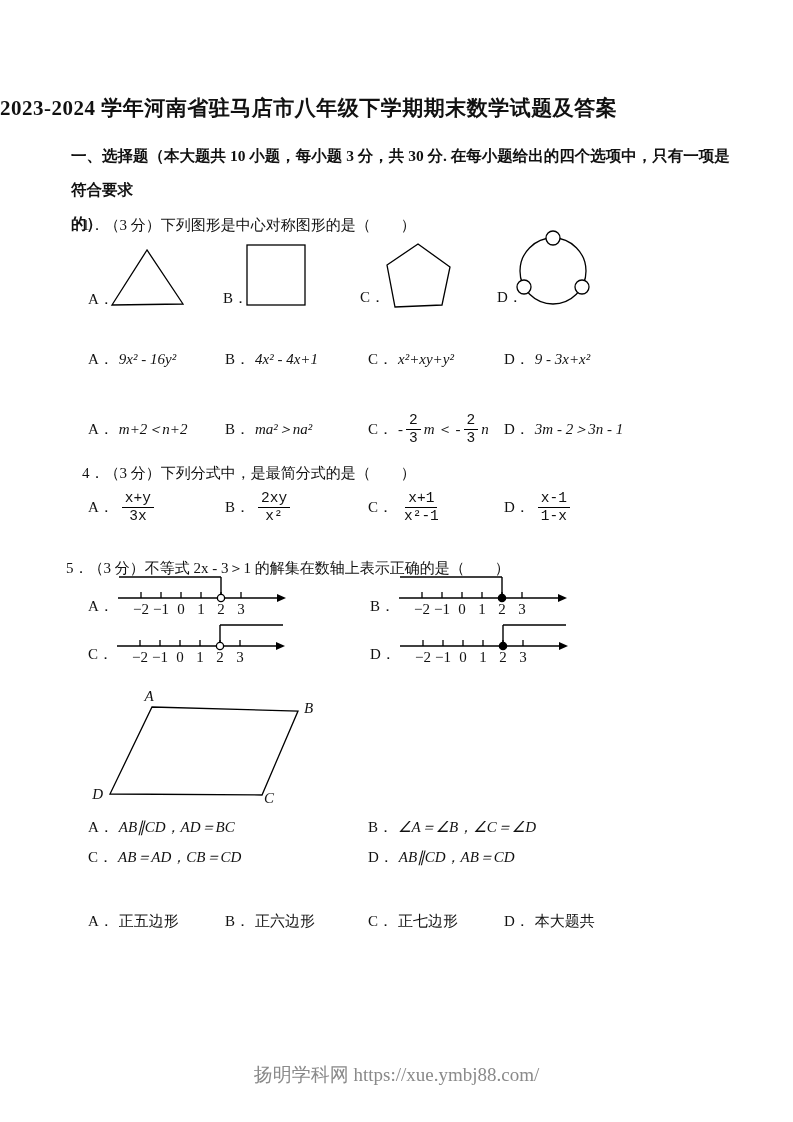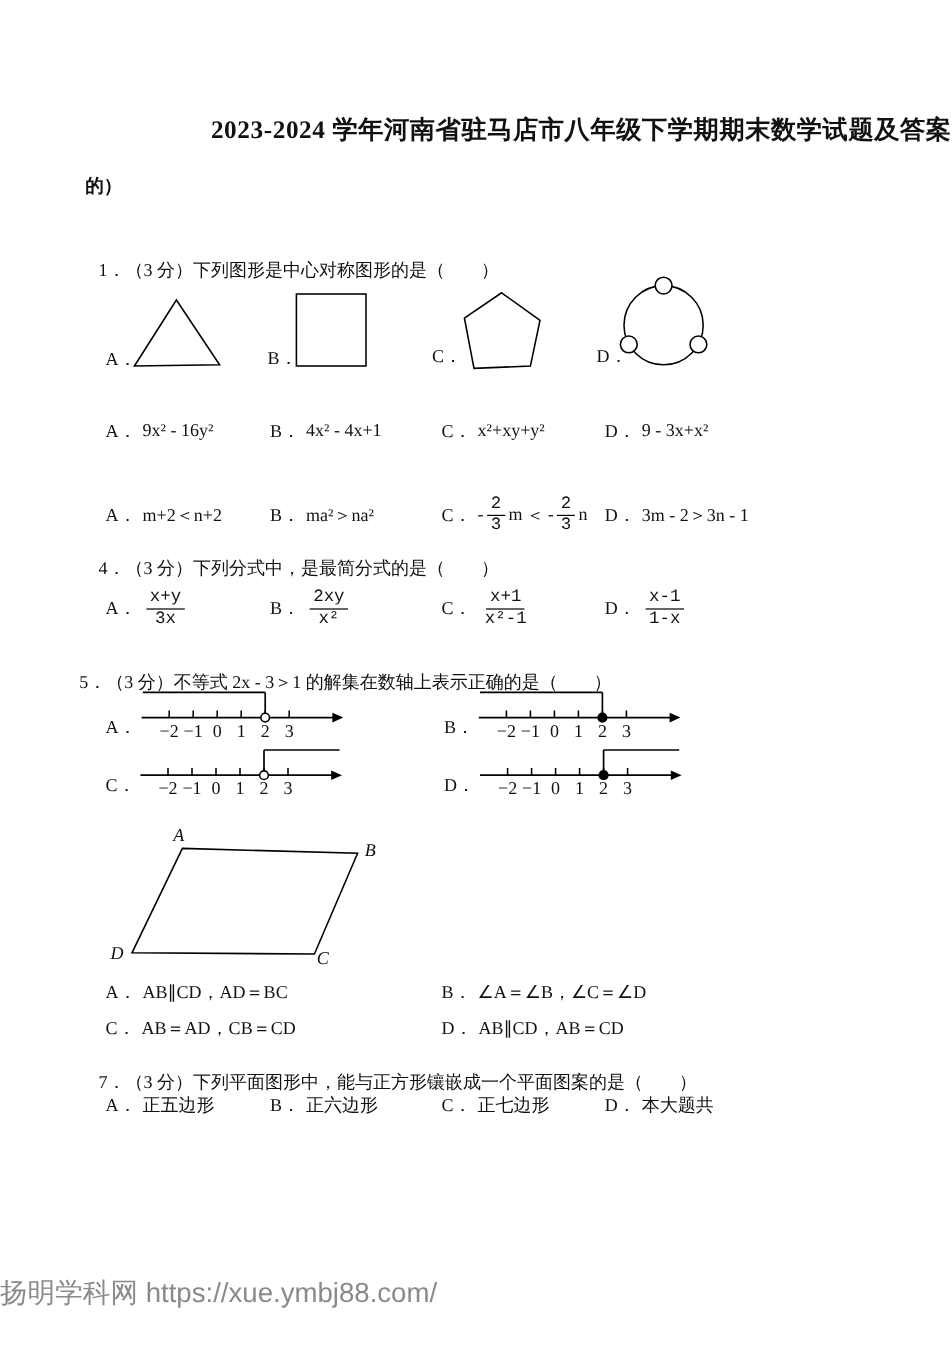--- a/index.html
+++ b/index.html
@@ -1,51 +1,52 @@
 <!DOCTYPE html>
 <html><head>
 <meta charset="utf-8">
 <style>
   *{box-sizing:border-box}
   html,body{margin:0;padding:0;background:#fff}
   .page{position:relative;width:793px;height:1122px;background:#ffffff;
         font-family:"Liberation Serif",serif;color:#111;overflow:hidden}
   .abs{position:absolute}
-  .title{margin:0;font-size:21px;font-weight:700;letter-spacing:.5px;text-align:right}
+  .title{margin:0;font-size:21px;font-weight:700;letter-spacing:.5px;text-align:left}
   .section{font-weight:700;font-size:15.5px;line-height:34px}
   .stem{margin:11px;font-size:15px;white-space:nowrap}
   .optrow{display:grid;grid-template-columns:137px 143px 136px auto;
           font-size:15px;align-items:center;white-space:nowrap}
   .optrow.tall{height:46px}
   .twocol{grid-template-columns:280px auto;row-gap:11px}
   .opt{display:inline-flex;align-items:center}
   .olabel{margin-right:5px}
-  .math{}
+  .math{font-style:italic}
   .rel{margin:0 3px}
   .frac{display:inline-flex;flex-direction:column;align-items:center;margin:0 3px;
         line-height:1.15;font-size:14.5px;font-family:"Liberation Mono",monospace;font-style:normal}
   .frac .fn{border-bottom:1.4px solid #000;padding:0 3px}
   .frac .fd{padding:0 3px}
   .nlgrid{display:grid;grid-template-columns:282px auto}
   .nlcell{display:flex;align-items:flex-end;height:48px}
   .nllabel{font-size:15px;padding-bottom:0;margin-right:2px}
   .figlabel{font-size:15px;fill:#111}
   .vlabel{font-size:15px;font-style:italic;fill:#111}
   .shape{fill:none;stroke:#000;stroke-width:1.3}
   .dot{fill:#fff;stroke:#000;stroke-width:1.3}
-  .footer{font-family:Liberation Sans, sans-serif;color:#8a8a8a;font-size:23px;}
+  .footer{font-family:Liberation Serif, serif;color:#8a8a8a;font-size:19px;text-align:center}
 </style>
 </head>
 <body>
 
 <div class="page">
 
   <h1 class="abs title" style="top:94px;left:0;width:100%">2023-2024 学年河南省驻马店市八年级下学期期末数学试题及答案</h1>
 
   <div class="abs section" style="top:139px;left:71px;width:670px">
+    <div>一、选择题（本大题共 10 小题，每小题 3 分，共 30 分. 在每小题给出的四个选项中，只有一项是符合要求</div>
     <div>的）</div>
   </div>
 
   <p class="abs stem" style="top:205px;left:71px">1．（3 分）下列图形是中心对称图形的是（　　）</p>
   <svg class="abs" style="top:228px;left:80px" width="540" height="90">
     <text x="8" y="76" class="figlabel">A．</text>
     <polygon points="67,22 32,77 103,76" class="shape"></polygon>
     <text x="143" y="75" class="figlabel">B．</text>
     <rect x="167" y="17" width="58" height="60" class="shape"></rect>
     <text x="280" y="74" class="figlabel">C．</text>
@@ -250,21 +251,20 @@
     <span class="opt">
         <span class="olabel">C．</span>
         <span class="math">AB＝AD，CB＝CD</span>
       </span>
     <span class="opt">
         <span class="olabel">D．</span>
         <span class="math">AB∥CD，AB＝CD</span>
       </span>
   </div>
 
-  <p class="abs stem" style="top:882px;left:71px">7．（3 分）下列平面图形中，能与正方形镶嵌成一个平面图案的是（　　）</p>
   <div class="abs optrow" style="top:912px;left:88px;width:650px">
     <span class="opt">
         <span class="olabel">A．</span>
         <span>正五边形</span>
       </span>
     <span class="opt">
         <span class="olabel">B．</span>
         <span>正六边形</span>
       </span>
     <span class="opt">

